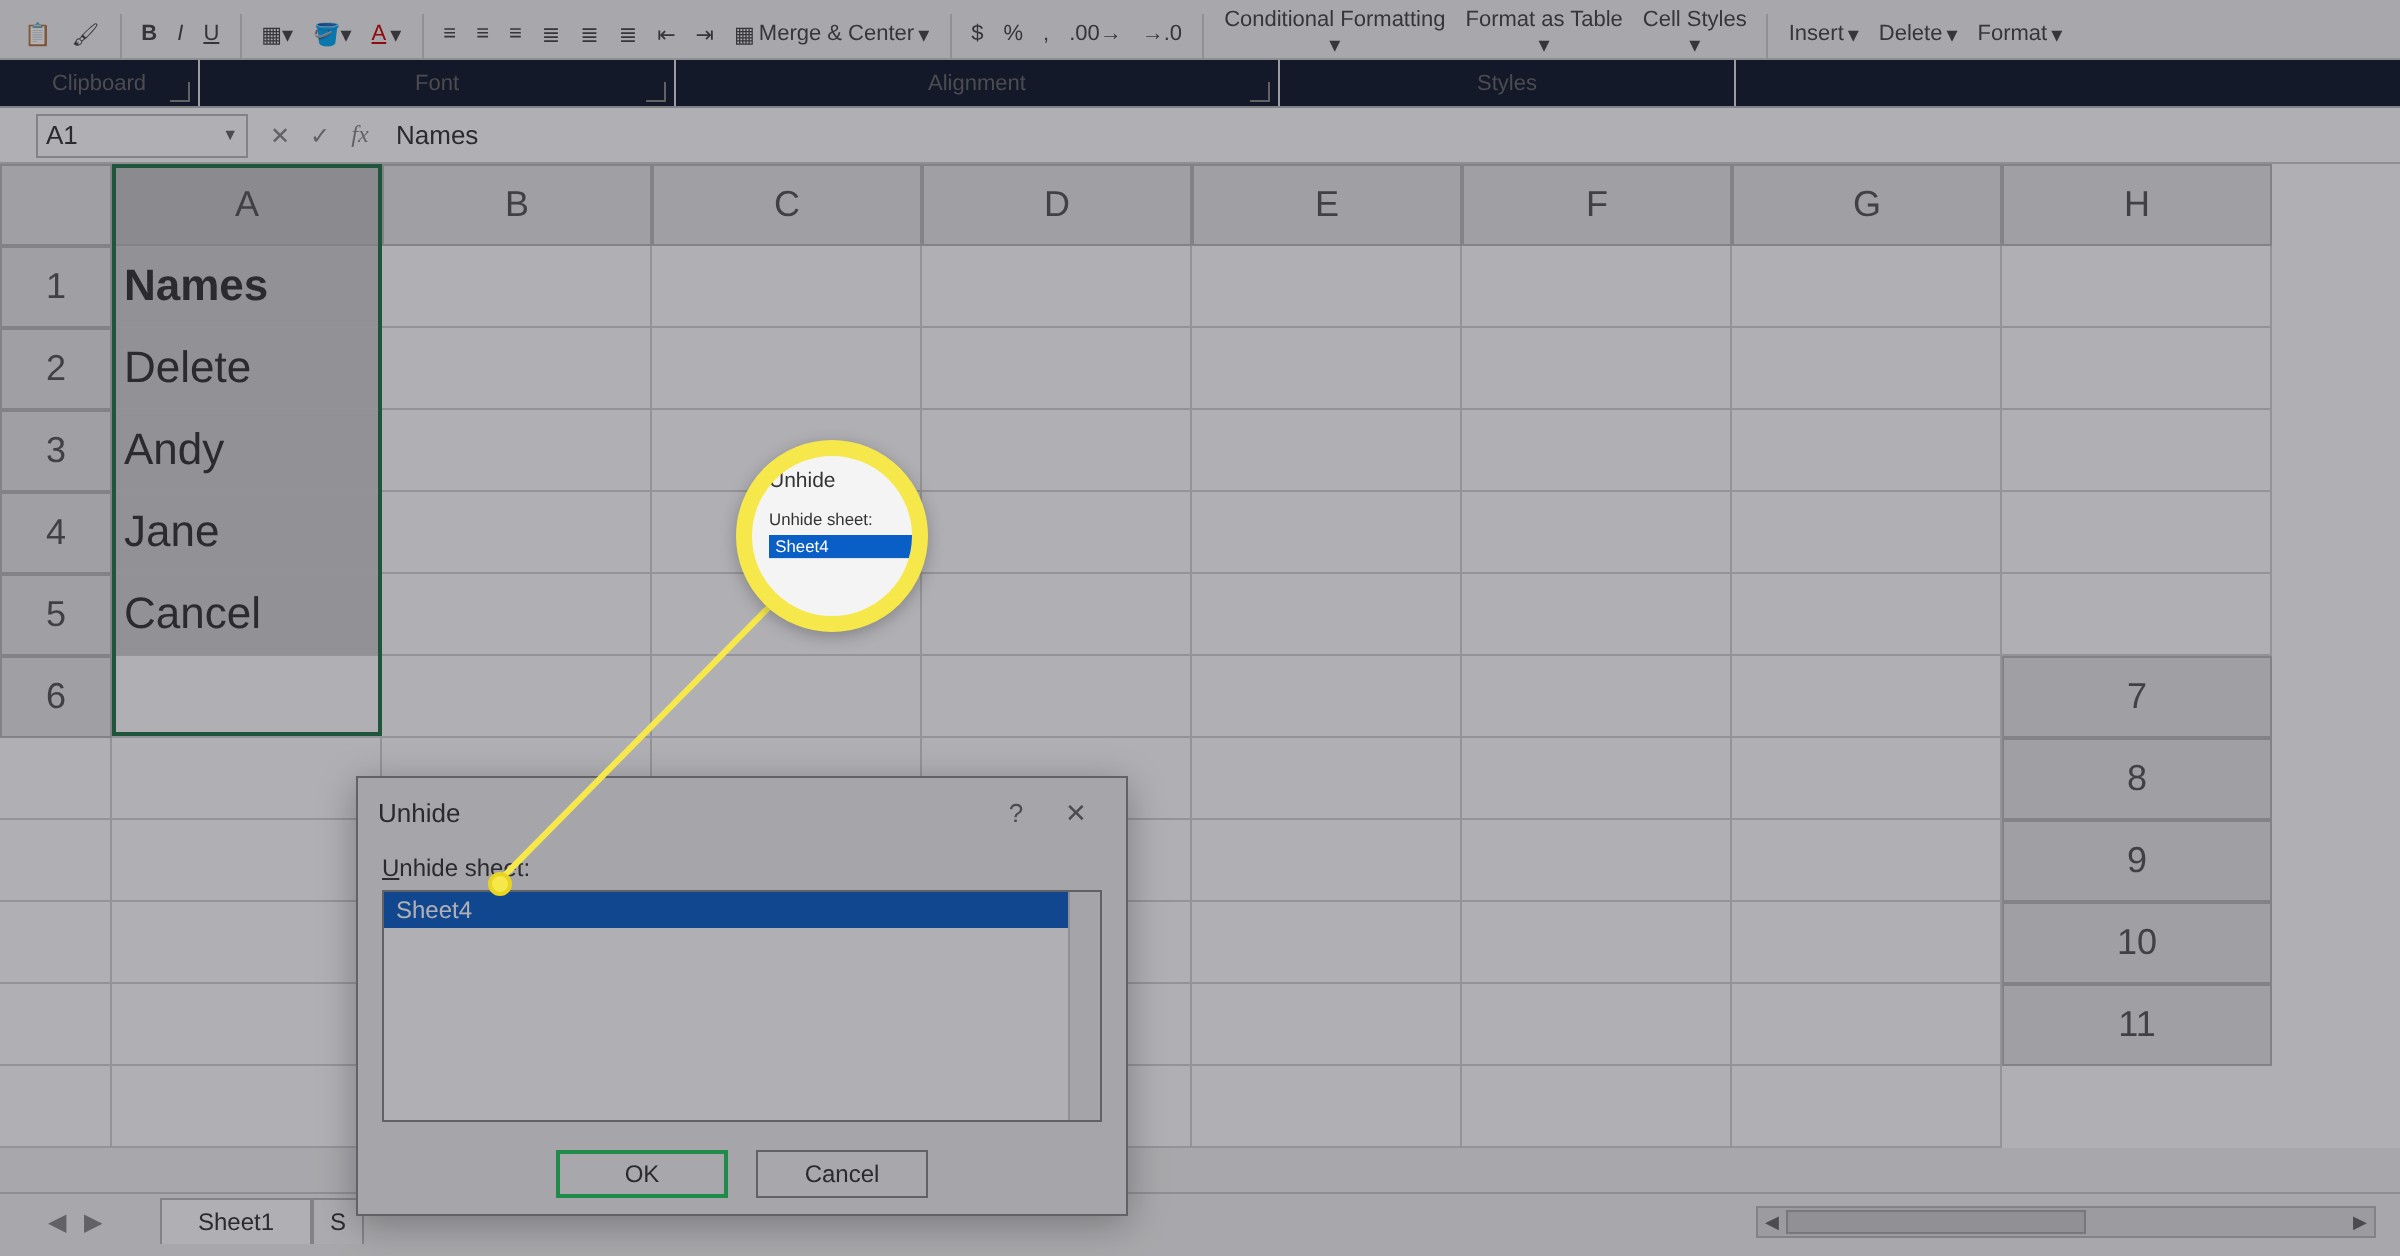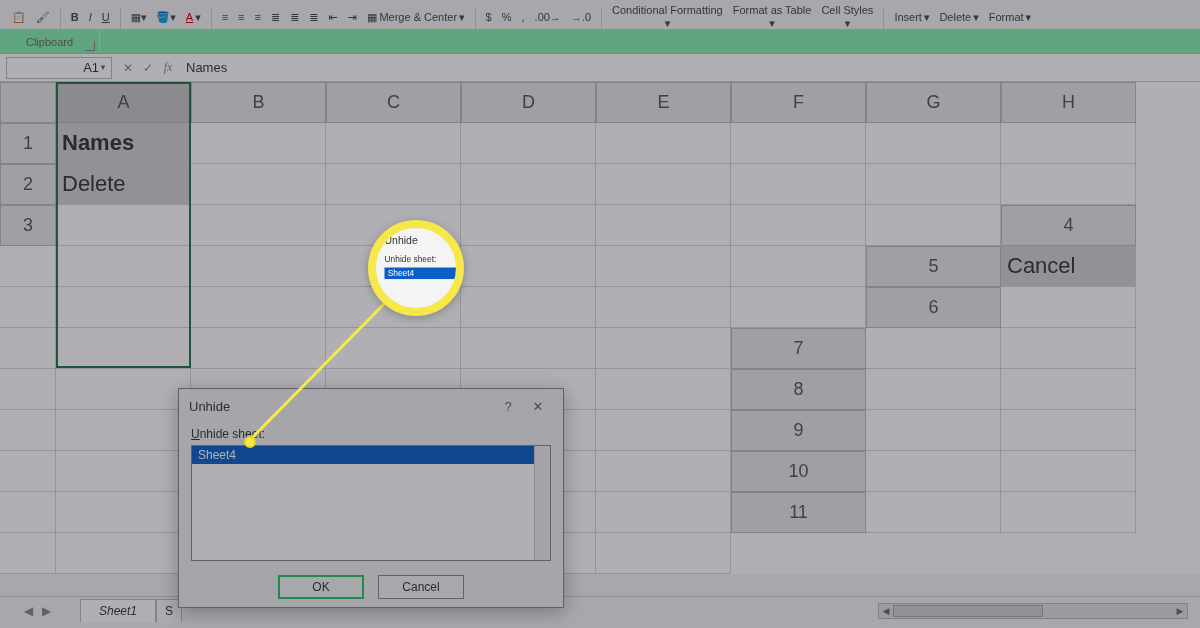--- a/index.html
+++ b/index.html
@@ -8,27 +8,27 @@
     font-family: "Segoe UI", Arial, sans-serif;
     background:#f3f2f1; position:relative; font-size:12px; color:#333;
   }
   
   .dim { position:absolute; inset:0; background:rgba(30,30,40,0.35); pointer-events:none; z-index:50; }
 
   
   .ribbon { height:30px; display:flex; align-items:flex-end; background:#f3f2f1; border-bottom:1px solid #ccc; font-size:11px; padding-left:8px; gap:2px; overflow:hidden;}
   .ribbon .btn { padding:0 4px; height:24px; display:flex; align-items:center; gap:2px; color:#444; }
   .ribbon .sep { width:1px; height:22px; background:#d0d0d0; margin:0 4px;}
-  .groupbar { height:24px; display:flex; background:#86efac; border-bottom:1px solid #bbb; font-size:11px; color:#666;}
+  .groupbar { height:24px; display:flex; background:#0f172a; border-bottom:1px solid #bbb; font-size:11px; color:#666;}
   .groupbar .group { display:flex; align-items:center; justify-content:center; position:relative; border-right:1px solid #e0e0e0;}
   .groupbar .dlg{ position:absolute; right:4px; bottom:2px; width:10px;height:10px;border:1px solid #888; border-top:none; border-left:none; font-size:8px;}
 
   
   .fbar { height:28px; display:flex; align-items:center; background:#fff; border-bottom:1px solid #ccc; }
-  .namebox { width:106px; height:22px; border:1px solid #bbb; margin:0 6px 0 6px; padding:2px 4px; font-size:13px; display:flex; align-items:center; justify-content:flex-end;}
+  .namebox { width:106px; height:22px; border:1px solid #bbb; margin:0 6px 0 18px; padding:2px 4px; font-size:13px; display:flex; align-items:center; justify-content:space-between;}
   .namebox .arrow{font-size:8px;color:#666;}
   .fbar .ico { width:20px; text-align:center; color:#888; }
   .fx { font-style:italic; font-family:serif; }
   .formula { flex:1; padding-left:8px; font-size:13px; }
 
   
   .sheet { position:relative; display:grid;
     grid-template-columns: 56px 135px repeat(7, 135px);
     grid-auto-rows: 41px;
     background:#fff;
@@ -39,21 +39,21 @@
   .cell { border-right:1px solid #d4d4d4; border-bottom:1px solid #d4d4d4; padding:4px 6px; font-size:22px; display:flex; align-items:center;}
   .bold { font-weight:700; }
   .selcol { background:#d2d2d2; }
   .selcol-hdr { background:#c7c7c7; }
   .active-border { position:absolute; top:0; left:56px; width:135px; height:286px; border:2px solid #217346; box-sizing:border-box; pointer-events:none;}
 
   
   .tabstrip { position:absolute; bottom:4px; left:0; right:0; height:28px; display:flex; align-items:center; background:#f3f2f1; border-top:1px solid #ccc; }
   .tabstrip .navs { width:80px; display:flex; gap:4px; justify-content:center;}
   .tabstrip .nav{width:14px;height:14px;color:#888;}
-  .tab { padding:4px 18px; border:1px solid #bbb; border-bottom:none; background:#fff; font-size:12px;font-style:italic; }
+  .tab { padding:4px 18px; border:1px solid #bbb; border-bottom:none; background:#fff; font-size:12px; }
   .tab2 { padding:4px 8px; border:1px solid #bbb; border-bottom:none; background:#f8f8f8; font-size:12px;}
   .scroll { margin-left:auto; margin-right:12px; width:310px; height:16px; background:#e1e1e1; border:1px solid #bbb; position:relative;}
   .scroll .thumb{position:absolute;left:14px;top:1px;height:12px;width:150px;background:#cfcfcf;border:1px solid #aaa;}
   .scroll .ar{position:absolute;top:0;width:14px;height:14px;display:flex;align-items:center;justify-content:center;color:#666;font-size:9px;}
 
   
   .dialog { position:absolute; left:178px; top:388px; width:386px; height:220px; background:#f0f0f0; border:1px solid #888; box-shadow:0 4px 18px rgba(0,0,0,0.3); z-index:30; }
   .dlg-title { height:34px; display:flex; align-items:center; padding:0 10px; font-size:13px; color:#333;}
   .dlg-title .sp{flex:1;}
   .dlg-title .ico{width:30px;text-align:center;color:#666;cursor:pointer;}
@@ -114,20 +114,31 @@
   <div class="sep"></div>
   <div class="btn"><span>Insert</span>▾</div>
   <div class="btn"><span>Delete</span>▾</div>
   <div class="btn"><span>Format</span>▾</div>
 </div>
 <div class="groupbar">
   <div class="group" style="width:100px">
       <span>Clipboard</span>
       <span class="dlg"></span>
     </div>
+  <div class="group" style="width:238px">
+      <span>Font</span>
+      <span class="dlg"></span>
+    </div>
+  <div class="group" style="width:302px">
+      <span>Alignment</span>
+      <span class="dlg"></span>
+    </div>
+  <div class="group" style="width:228px">
+      <span>Styles</span>
+    </div>
 </div>
 
 <div class="fbar">
   <div class="namebox">
       <span>A1</span>
       <span class="arrow">▼</span>
     </div>
   <div class="ico">✕</div>
   <div class="ico">✓</div>
   <div class="ico fx">fx</div>
@@ -159,29 +170,31 @@
   <div class="cell selcol">Delete</div>
   <div class="cell"></div>
     <div class="cell"></div>
     <div class="cell"></div>
     <div class="cell"></div>
     <div class="cell"></div>
     <div class="cell"></div>
     <div class="cell"></div>
 
   <div class="rowhdr">3</div>
+  <div class="cell selcol">Andy</div>
   <div class="cell"></div>
     <div class="cell"></div>
     <div class="cell"></div>
     <div class="cell"></div>
     <div class="cell"></div>
     <div class="cell"></div>
     <div class="cell"></div>
 
   <div class="rowhdr">4</div>
+  <div class="cell selcol">Jane</div>
   <div class="cell"></div>
     <div class="cell"></div>
     <div class="cell"></div>
     <div class="cell"></div>
     <div class="cell"></div>
     <div class="cell"></div>
     <div class="cell"></div>
 
   <div class="rowhdr">5</div>
   <div class="cell selcol">Cancel</div>

